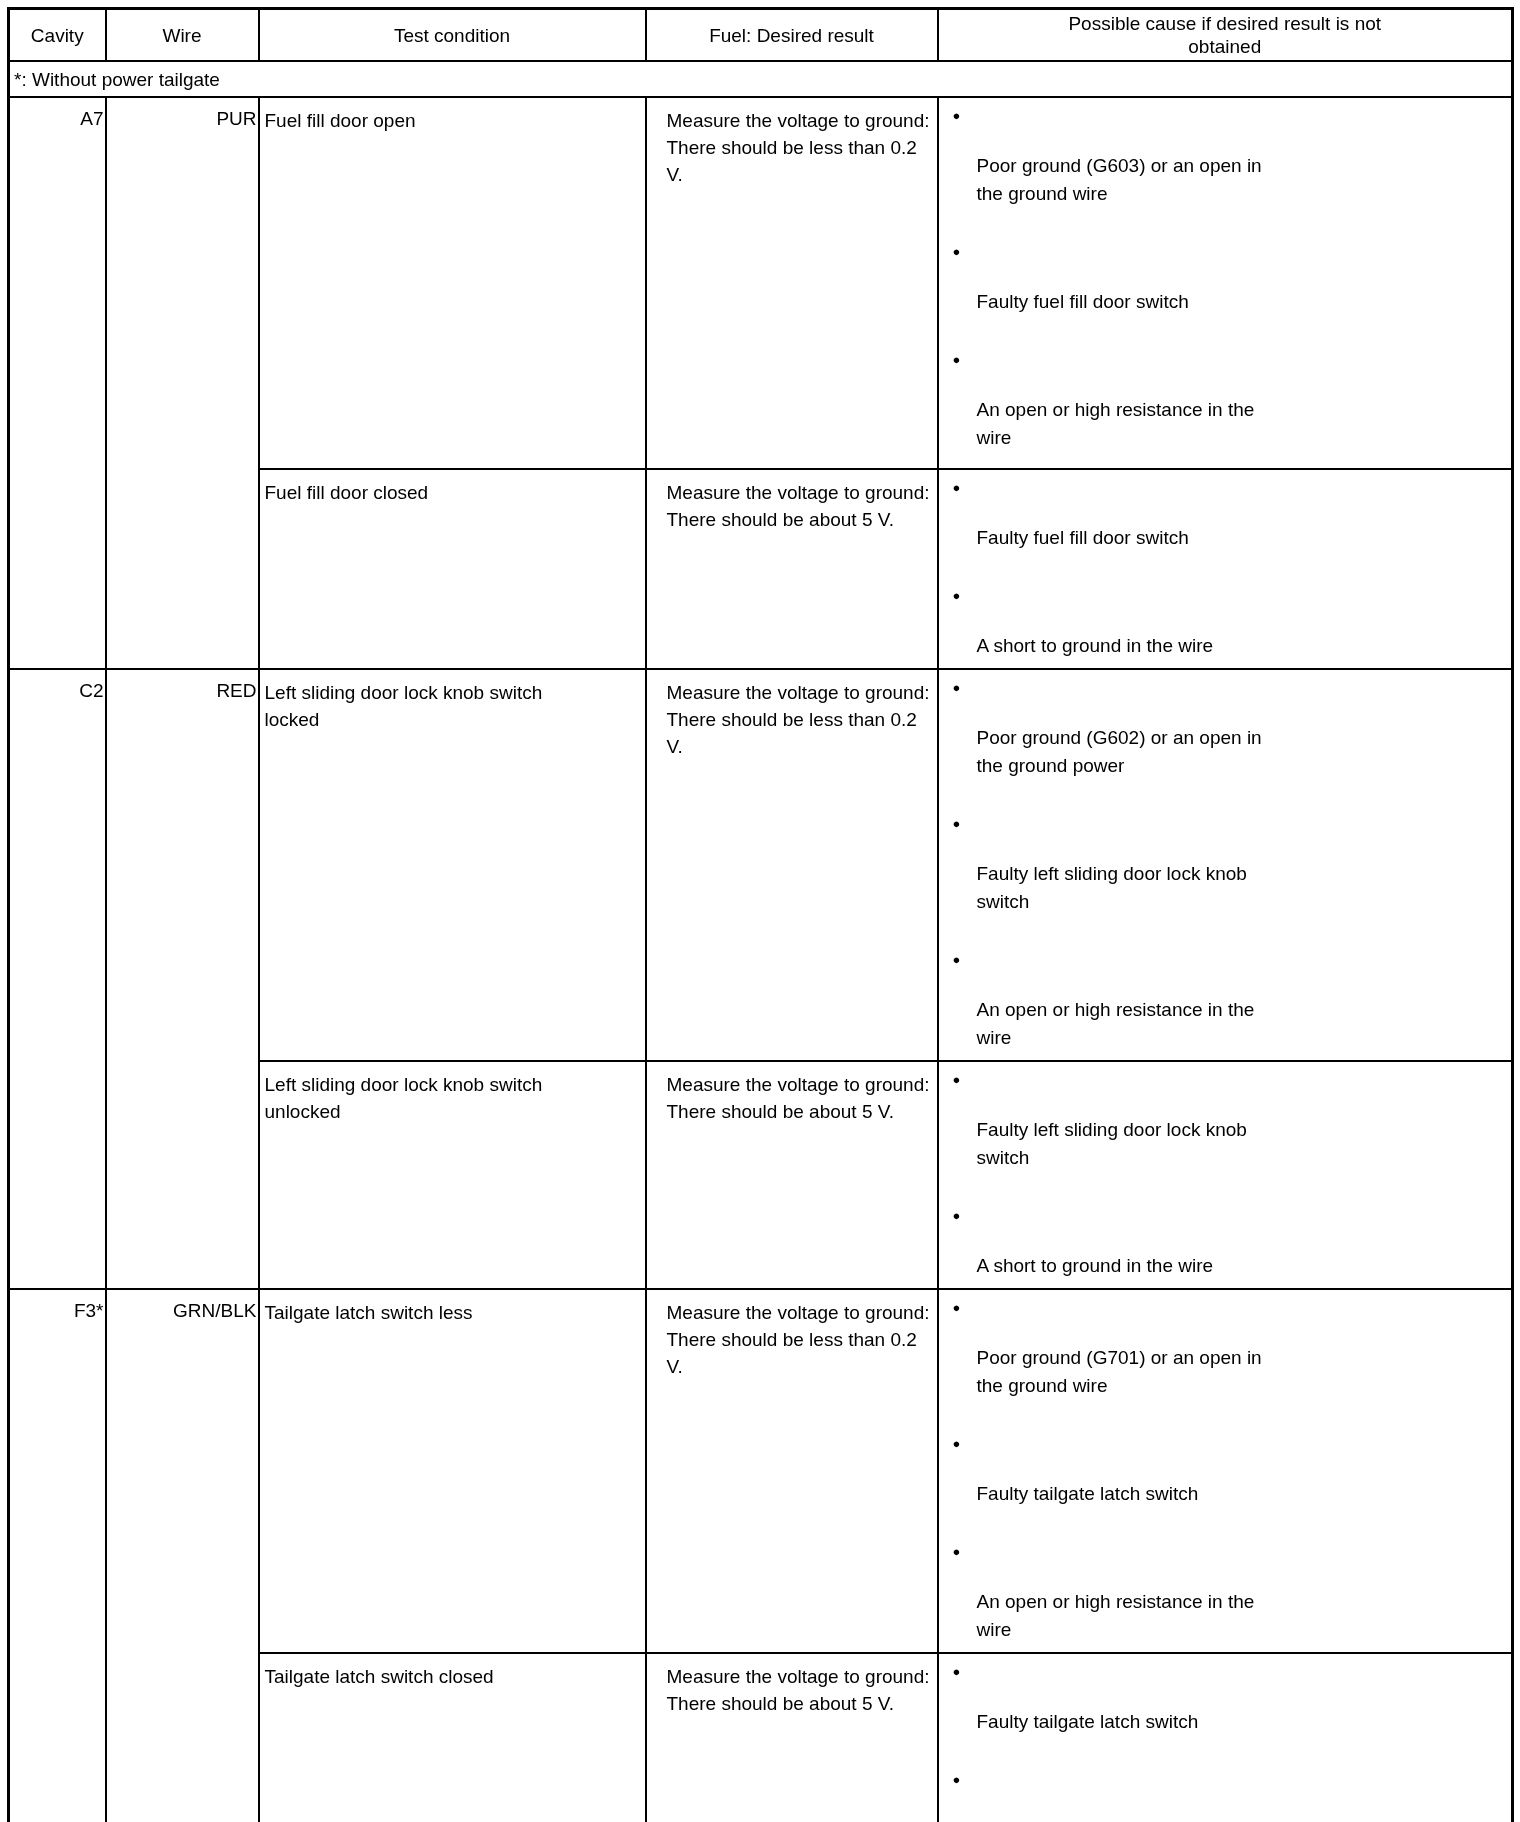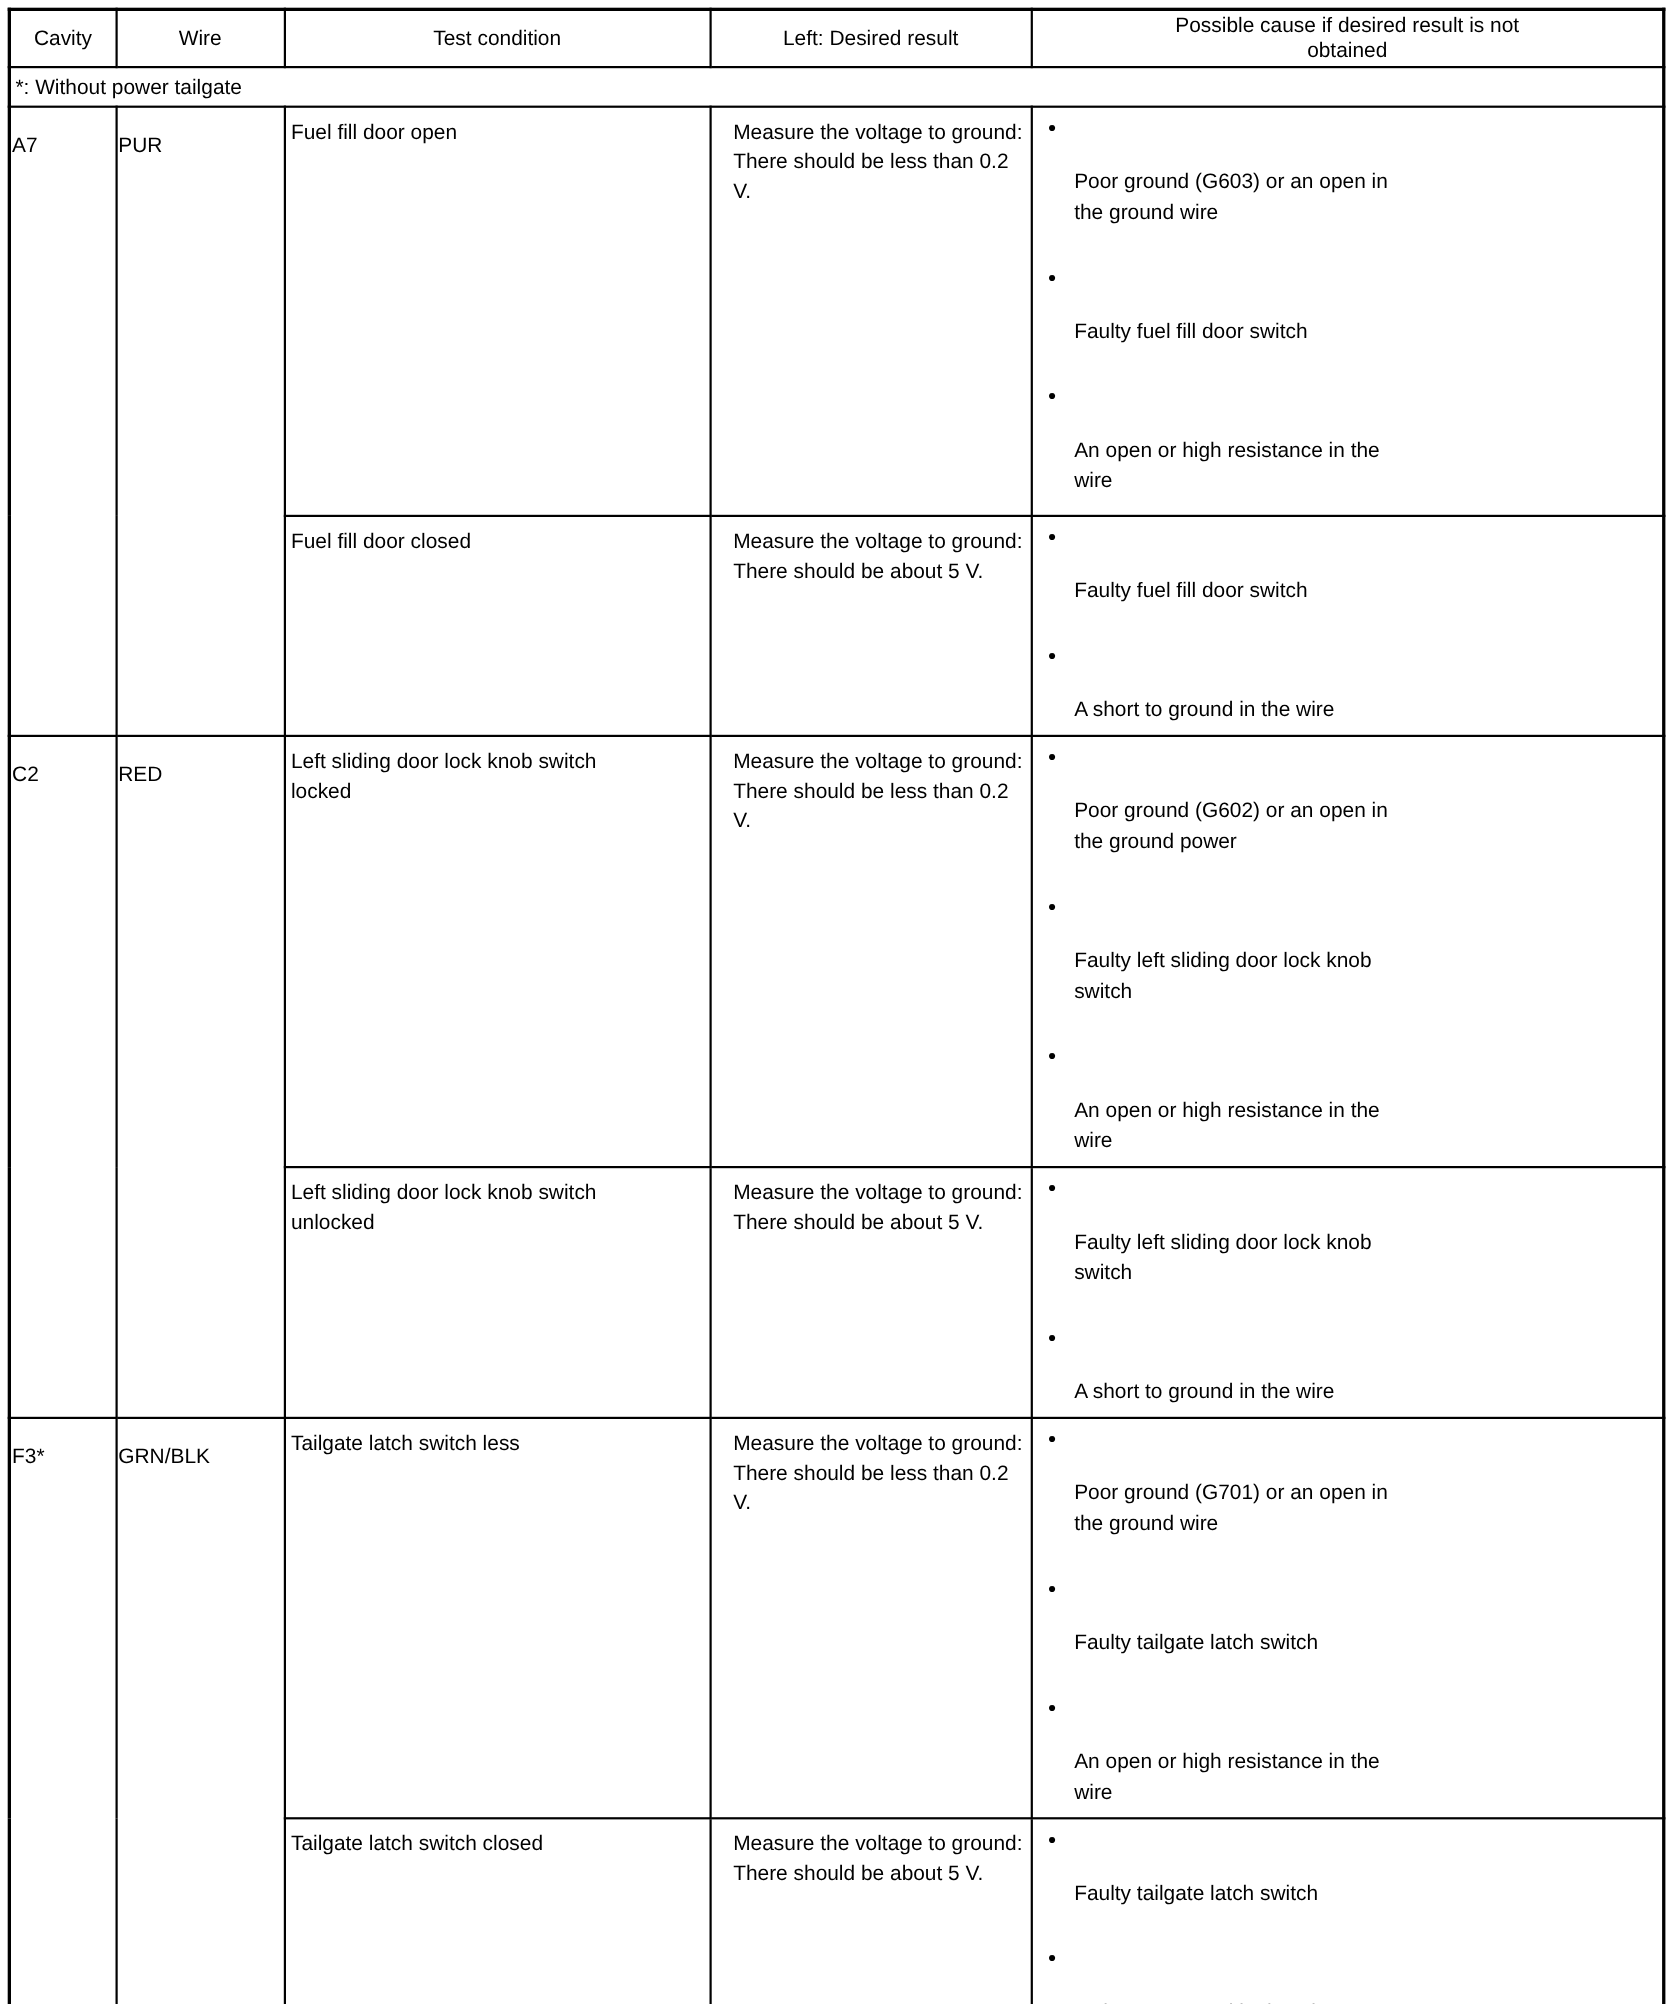--- a/index.html
+++ b/index.html
@@ -42,22 +42,22 @@
   .rh-d { height: 225px; }
   .rh-e { height: 355px; }
   .rh-f { height: 190px; }
 
   .c-note {
     text-align: left;
     padding: 6px 6px 4px 4px;
     line-height: 24px;
   }
   .c-center {
-    text-align: left;
-    padding-top: 24px;
+    text-align: right;
+    padding-top: 10px;
   }
   .c-cond {
     padding: 9px 6px 6px 5px;
     line-height: 27px;
     white-space: pre-line;
   }
   .c-res {
     padding: 9px 4px 6px 20px;
     line-height: 27px;
     white-space: pre-line;
@@ -87,21 +87,21 @@
     <col style="width:153px">
     <col style="width:387px">
     <col style="width:292px">
     <col style="width:575px">
   </colgroup>
   <thead>
     <tr class="rh-header">
       <th>Cavity</th>
       <th>Wire</th>
       <th>Test condition</th>
-      <th>Left: Desired result</th>
+      <th>Fuel: Desired result</th>
       <th>Possible cause if desired result is not
 obtained</th>
     </tr>
   </thead>
   <tbody>
     <tr class="rh-note">
       <td class="c-note" colspan="5">*: Without power tailgate</td>
     </tr>
 
     <tr class="rh-a">

